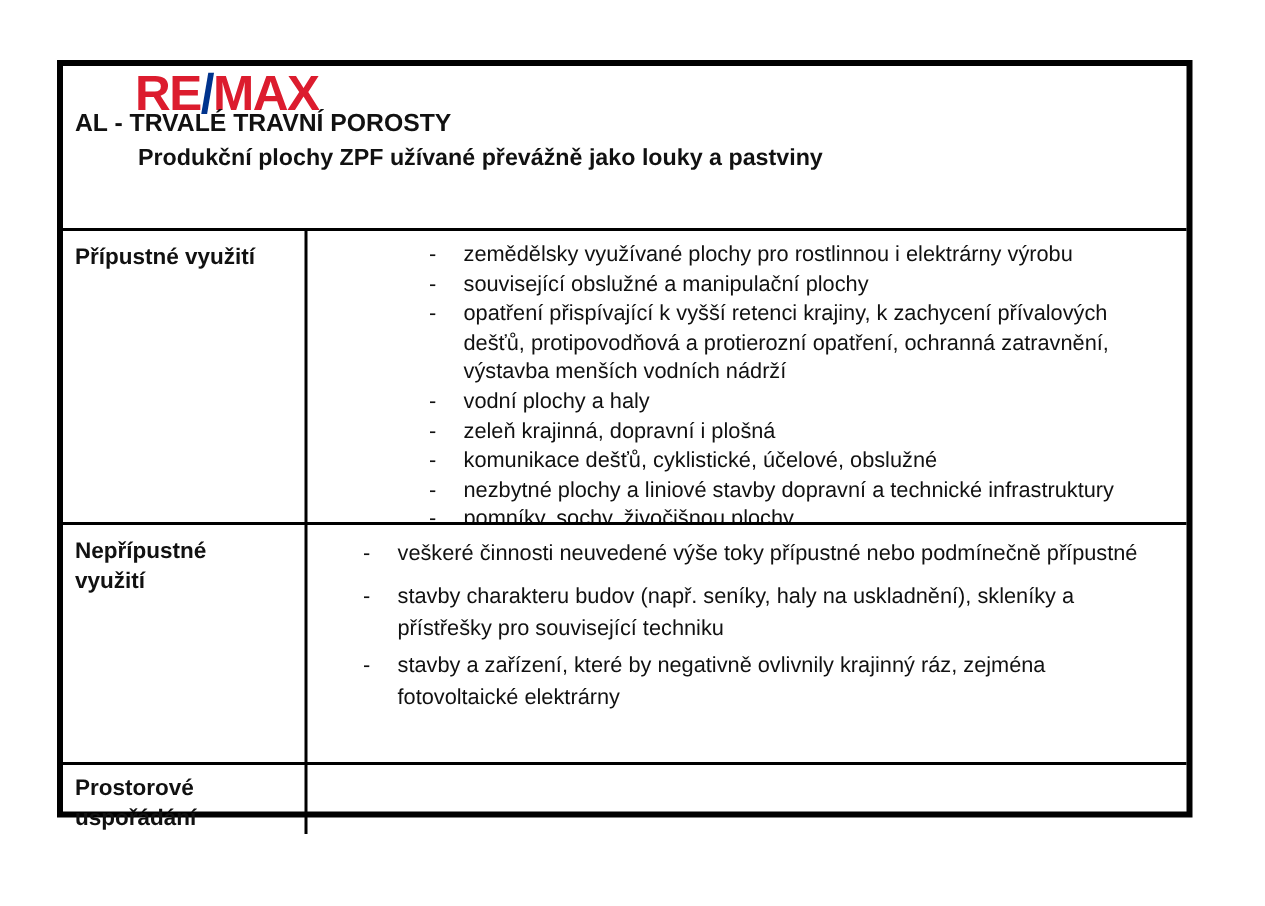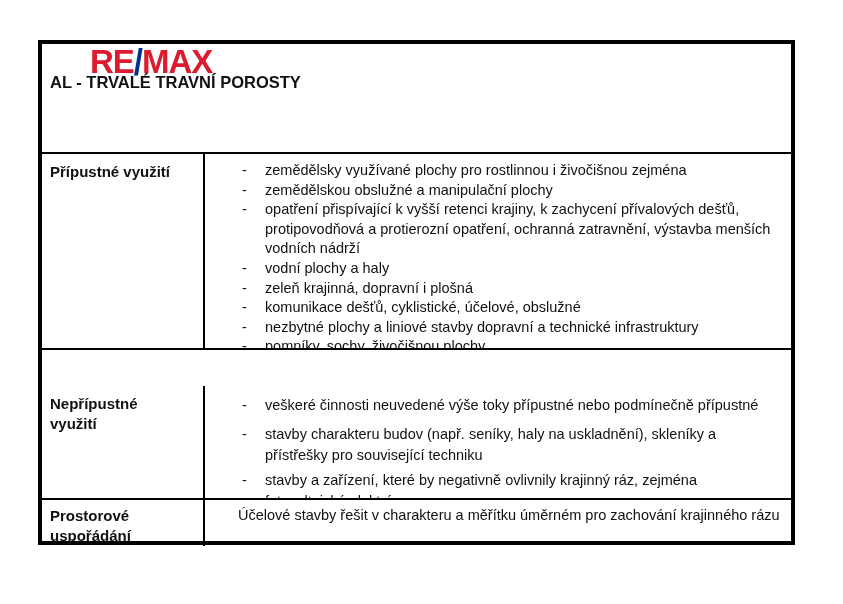--- a/index.html
+++ b/index.html
@@ -21,22 +21,22 @@
   .logo{
     margin-left:48px;font-weight:bold;font-size:33px;line-height:30px;
     letter-spacing:-1px;white-space:nowrap;
   }
   .logo .slash{display:inline-block;transform:scaleY(1.12) translateY(1px);}
   .doc-title{font-size:16.5px;font-weight:bold;margin:-4px 0 0 8px;}
   .doc-subtitle{font-size:15.5px;font-weight:bold;margin:5px 0 0 50px;}
   
   .tbody{flex:1;display:flex;flex-direction:column;}
   .trow{display:flex;border-bottom:2px solid #000;box-sizing:border-box;}
-  .trow.r1{height:196px;flex:none;}
-  .trow.r2{height:114px;flex:none;margin-top:36px;}
+  .trow.r1{height:196px;flex:none;gap:44px;}
+  .trow.r2{height:160px;flex:none;}
   .trow.r3{flex:1;border-bottom:none;border-radius:22px;}
   .label-cell{
     width:163px;flex:none;border-right:2px solid #000;box-sizing:border-box;
     padding:8px 6px 0 8px;font-weight:bold;font-size:15px;line-height:20px;
     white-space:pre-line;
   }
   .content-cell{flex:1;padding:7px 10px 0 0;box-sizing:border-box;overflow:hidden;}
   .list{padding-left:37px;}
   .li{display:flex;font-size:14.5px;line-height:19.6px;}
   .dash{width:23px;flex:none;}
@@ -54,35 +54,36 @@
 <body>
 
 <div class="page">
   <div class="doc-table">
 
     <div class="header-cell">
       <div class="logo">
         <span class="re" style="color: rgb(220, 28, 46);">RE</span><span class="slash" style="color: rgb(0, 51, 141);">/</span><span class="max" style="color: rgb(220, 28, 46);">MAX</span>
       </div>
       <div class="doc-title">AL - TRVALÉ TRAVNÍ POROSTY</div>
+      <div class="doc-subtitle">Produkční plochy ZPF užívané převážně jako louky a pastviny</div>
     </div>
 
     <div class="tbody">
 
       <div class="trow r1">
         <div class="label-cell">Přípustné využití</div>
         <div class="content-cell">
           <div class="list">
               <div class="li">
                 <span class="dash">-</span>
-                <span class="txt">zemědělsky využívané plochy pro rostlinnou i živočišnou zejména</span>
+                <span class="txt">zemědělsky využívané plochy pro rostlinnou i elektrárny výrobu</span>
               </div>
               <div class="li">
                 <span class="dash">-</span>
-                <span class="txt">zemědělskou obslužné a manipulační plochy</span>
+                <span class="txt">související obslužné a manipulační plochy</span>
               </div>
               <div class="li">
                 <span class="dash">-</span>
                 <span class="txt">opatření přispívající k vyšší retenci krajiny, k zachycení přívalových dešťů, protipovodňová a protierozní opatření, ochranná zatravnění, výstavba menších vodních nádrží</span>
               </div>
               <div class="li">
                 <span class="dash">-</span>
                 <span class="txt">vodní plochy a haly</span>
               </div>
               <div class="li">
@@ -122,20 +123,17 @@
                 <span class="dash">-</span>
                 <span class="txt">stavby a zařízení, které by negativně ovlivnily krajinný ráz, zejména fotovoltaické elektrárny</span>
               </div>
             </div>
         </div>
       </div>
 
       <div class="trow r3">
         <div class="label-cell">Prostorové
 uspořádání</div>
-        <div class="content-cell">
-          <div class="para">Účelové stavby řešit v charakteru a měřítku úměrném pro zachování krajinného rázu</div>
-        </div>
       </div>
 
     </div>
   </div>
 </div>
 
 </body></html>

